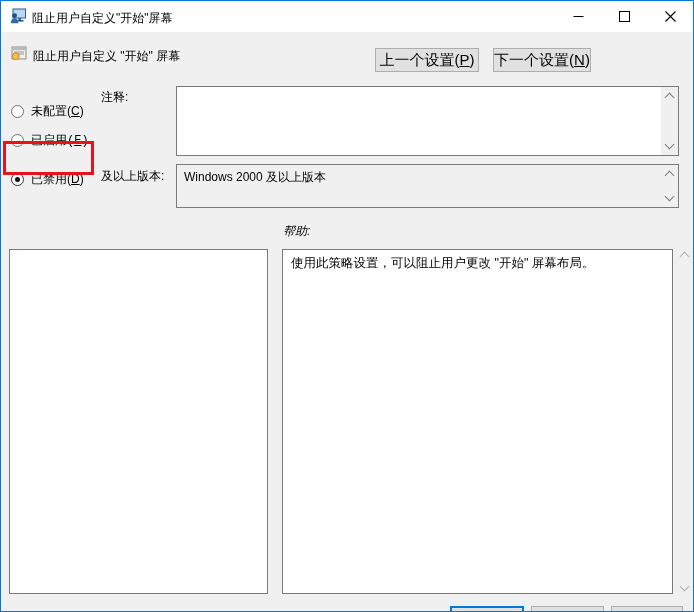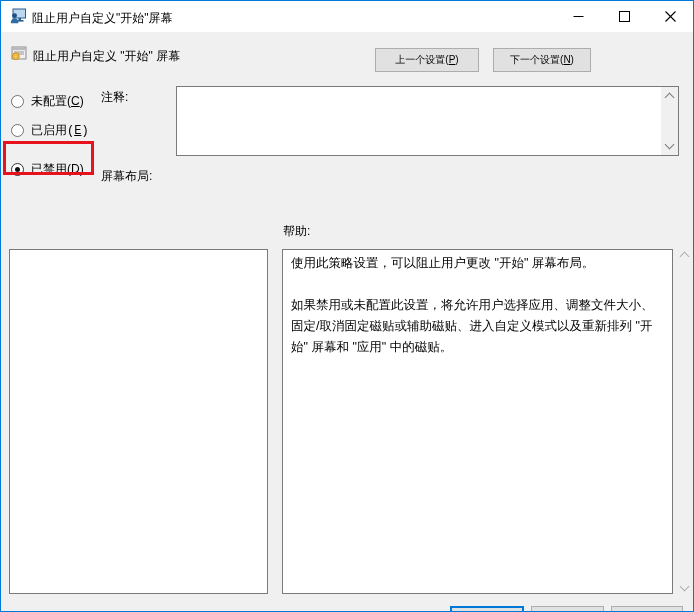--- a/index.html
+++ b/index.html
@@ -16,26 +16,26 @@
   .title-text { position:absolute; left:31px; top:9px; font-size:12px; white-space:nowrap; }
   .win-controls { position:absolute; right:0; top:0; height:31px; display:flex; }
   .win-btn { width:46px; height:31px; display:flex; align-items:center; justify-content:center; background:transparent; border:none; }
   .win-btn svg { display:block; }
   
   .headerbar { position:absolute; left:0; top:31px; width:100%; height:44px; background:#f0f0f0; }
   .policy-icon { position:absolute; left:10px; top:13px; width:16px; height:16px; }
   .policy-name { position:absolute; left:32px; top:16px; font-size:12px; white-space:nowrap; }
   .nav-btn {
     position:absolute; top:16px; height:24px; background:#e1e1e1; border:1px solid #adadad;
-    font-size:10px; font-family:inherit; text-align:center; line-height:22px; padding:0;
+    font-size:15px; font-family:inherit; text-align:center; line-height:22px; padding:0;
   }
   .nav-btn.prev { left:374px; width:104px; }
   .nav-btn.next { left:485px; width:98px;margin-left:7px; }
   
-  .radio-row { position:absolute; left:10px; height:17px; display:flex; align-items:center; gap:7px; cursor:default; }
+  .radio-row { position:absolute; left:10px; height:17px; display:flex; align-items:center; gap:7px; cursor:default;margin-top:10px; }
   .radio-circle { width:13px; height:13px; border-radius:50%; border:1px solid #707070; background:#fff; position:relative; flex:0 0 13px; }
   .radio-row.checked .radio-circle { border-color:#333; }
   .radio-row.checked .radio-circle::after {
     content:""; position:absolute; left:3px; top:3px; width:5px; height:5px; border-radius:50%; background:#111;
   }
   .radio-label { white-space:nowrap; }
   .red-box { position:absolute; left:2px; top:140px; width:91px; height:34px; border:3px solid #e8121e; }
   
   .fld-label { position:absolute; white-space:nowrap; }
   .comment-box {
@@ -139,30 +139,36 @@
 
   <span class="fld-label" style="left:100px; top:88px;">注释:</span>
   <div class="comment-box">
     <span></span>
     <div class="inner-scroll">
       <span class="chev up"></span>
       <span class="chev down"></span>
     </div>
   </div>
 
-  <span class="fld-label" style="left:100px; top:167px;">屏幕布局:</span>
+  <span class="fld-label" style="left:100px; top:167px;">及以上版本:</span>
+  <div class="platform-box">
+    <span>Windows 2000 及以上版本</span>
+    <div class="inner-scroll">
+      <span class="chev up"></span>
+      <span class="chev down"></span>
+    </div>
+  </div>
 
   <span class="fld-label" style="left:8px; top:222px;margin-top:32px;">选项:</span>
-  <span class="fld-label" style="left:282px; top:222px;">帮助:</span>
+  <span class="fld-label" style="left:282px; top:222px;font-style:italic;">帮助:</span>
 
   <div class="options-box"></div>
 
   <div class="help-box">
     <p>使用此策略设置，可以阻止用户更改 "开始" 屏幕布局。</p>
-    <p>如果禁用或未配置此设置，将允许用户选择应用、调整文件大小、固定/取消固定磁贴或辅助磁贴、进入自定义模式以及重新排列 "开始" 屏幕和 "应用" 中的磁贴。</p>
   </div>
   <div class="help-scrollbar">
     <span class="chev up light"></span>
     <span class="chev down light"></span>
   </div>
 
   <button class="bottom-btn default" style="left:449px; width:74px;"></button>
   <button class="bottom-btn" style="left:530px; width:73px;"></button>
   <button class="bottom-btn" style="left:610px; width:72px;"></button>
 

